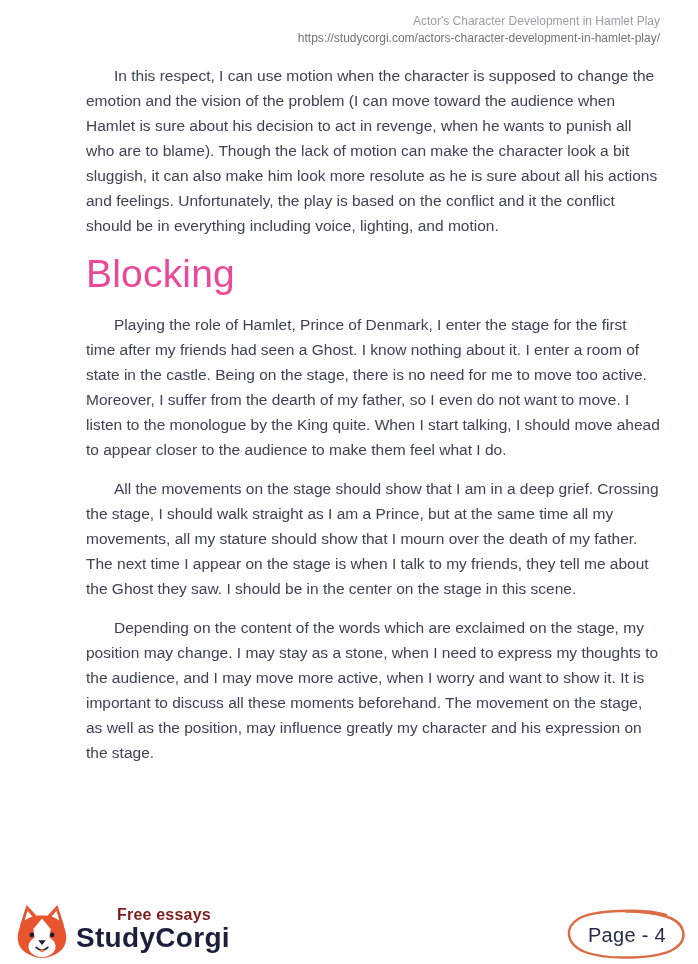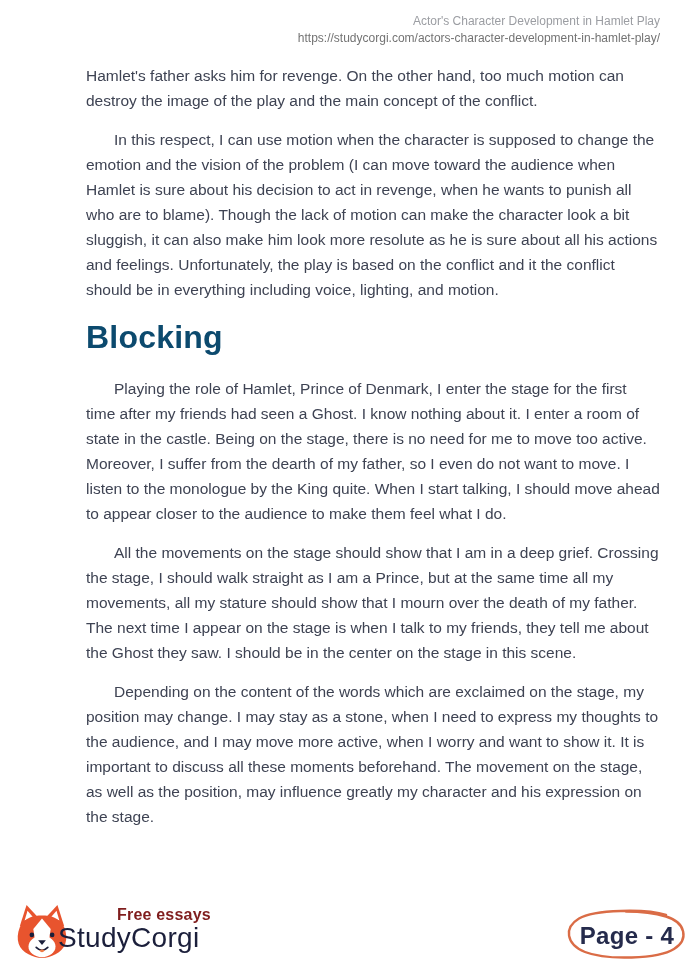--- a/index.html
+++ b/index.html
@@ -30,23 +30,23 @@
     left: 86px;
     top: 63px;
     width: 574px;
     color: #3e4353;
     font-size: 15.5px;
     line-height: 25px;
   }
   .content p { margin: 0 0 14px 0; }
   .content p.indent { text-indent: 28px; }
   .content h1 {
-    font-size: 32px;
-    font-weight: bold;
-    color: #0c4a6e;
+    font-size: 39px;
+    font-weight: normal;
+    color: #ec4899;
     letter-spacing: 0.2px;
     margin: 23px 0 26px 0;
   }
 
   
   .corgi-logo {
     position: absolute;
     left: 14px;
     top: 903px;
   }
@@ -54,60 +54,59 @@
     position: absolute;
     left: 117px;
     top: 906px;
     font-size: 16px;
     font-weight: bold;
     color: #7f1d1d;
     letter-spacing: 0.2px;
   }
   .brand-wordmark {
     position: absolute;
-    left: 58px;
+    left: 76px;
     top: 922px;
     font-size: 28px;
-    font-weight: normal;
+    font-weight: bold;
     color: #1b1f3b;
     letter-spacing: 0.3px;
   }
   .page-badge {
     position: absolute;
     left: 560px;
     top: 905px;
     width: 134px;
     height: 58px;
   }
   .page-badge svg { position: absolute; left: 0; top: 0; }
   .page-badge .badge-label {
     position: absolute;
     inset: 0;
     display: flex;
     align-items: center;
     justify-content: center;
     padding-top: 3px;
-    font-size: 24px;
-    font-weight: bold;
+    font-size: 20px;
+    font-weight: normal;
     color: #252b4c;
     letter-spacing: 0.3px;
   }
 </style>
 </head>
 <body>
 
 <div class="page">
 
   <div class="doc-header">
     <div class="doc-title">Actor's Character Development in Hamlet Play</div>
     <div class="doc-url">https://studycorgi.com/actors-character-development-in-hamlet-play/</div>
   </div>
 
   <div class="content">
-    <p>Hamlet's father asks him for revenge. On the other hand, too much motion can destroy the image of the play and the main concept of the conflict.</p>
     <p class="indent">In this respect, I can use motion when the character is supposed to change the emotion and the vision of the problem (I can move toward the audience when Hamlet is sure about his decision to act in revenge, when he wants to punish all who are to blame). Though the lack of motion can make the character look a bit sluggish, it can also make him look more resolute as he is sure about all his actions and feelings. Unfortunately, the play is based on the conflict and it the conflict should be in everything including voice, lighting, and motion.</p>
     <h1>Blocking</h1>
     <p class="indent">Playing the role of Hamlet, Prince of Denmark, I enter the stage for the first time after my friends had seen a Ghost. I know nothing about it. I enter a room of state in the castle. Being on the stage, there is no need for me to move too active. Moreover, I suffer from the dearth of my father, so I even do not want to move. I listen to the monologue by the King quite. When I start talking, I should move ahead to appear closer to the audience to make them feel what I do.</p>
     <p class="indent">All the movements on the stage should show that I am in a deep grief. Crossing the stage, I should walk straight as I am a Prince, but at the same time all my movements, all my stature should show that I mourn over the death of my father. The next time I appear on the stage is when I talk to my friends, they tell me about the Ghost they saw. I should be in the center on the stage in this scene.</p>
     <p class="indent">Depending on the content of the words which are exclaimed on the stage, my position may change. I may stay as a stone, when I need to express my thoughts to the audience, and I may move more active, when I worry and want to show it. It is important to discuss all these moments beforehand. The movement on the stage, as well as the position, may influence greatly my character and his expression on the stage.</p>
   </div>
 
   <div class="corgi-logo">
     <svg width="56" height="58" viewBox="0 0 58 60" aria-hidden="true">
 

